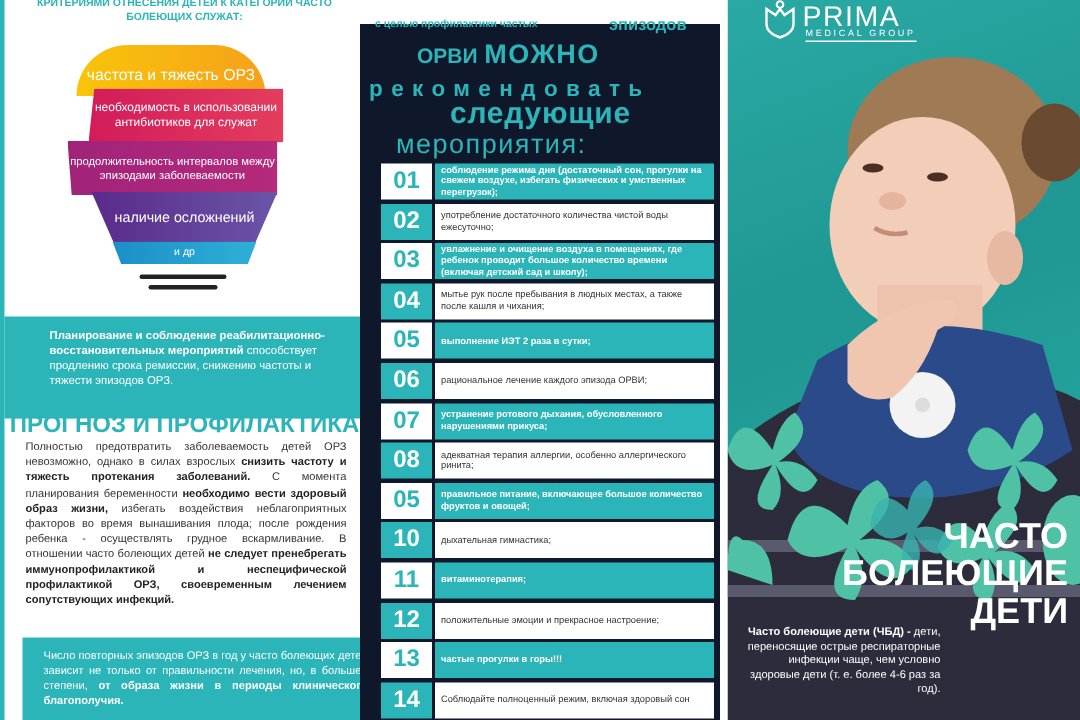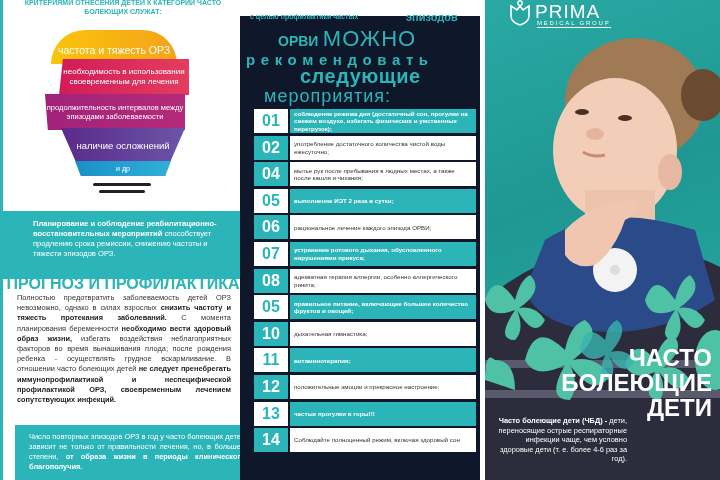--- a/index.html
+++ b/index.html
@@ -32,21 +32,21 @@
   .bottom-box { position: absolute; left: 12px; top: 425px; width: 240px; height: 55px; background: #2cb5b9; color: #fff; padding: 7px 10px 0 14px; font-size: 7.4px; line-height: 10px; text-align: justify; }
   .bottom-box b { font-weight: bold; }
 
   
   .panel-mid { position: absolute; left: 240px; top: 16px; width: 240px; height: 480px; background: #0f172a; }
   .mid-head { position: absolute; left: 0; top: 0; width: 240px; color: #2cb5b9; text-align: center; }
   .mh1 { position: absolute; left: 10px; top: -3px; font-size: 7px; font-weight: bold; white-space: nowrap; }
   .mh1b { position: absolute; left: 166px; top: -5px; font-size: 11px; font-weight: bold; white-space: nowrap; }
   .mh2 { position: absolute; left: 38px; top: 10px; white-space: nowrap; }
   .mh2 .s { font-size: 14px; font-weight: bold; }
-  .mh2 .b { font-size: 22px; font-weight: normal; letter-spacing: 1px; }
+  .mh2 .b { font-size: 18px; font-weight: bold; letter-spacing: 1px; }
   .mh3 { position: absolute; left: 6px; top: 35px; font-size: 15px; font-weight: bold; letter-spacing: 5.6px; white-space: nowrap; }
   .mh4 { position: absolute; left: 60px; top: 49px; font-size: 20px; font-weight: bold; letter-spacing: 0.5px; white-space: nowrap; }
   .mh5 { position: absolute; left: 24px; top: 70px; font-size: 18px; letter-spacing: 1px; white-space: nowrap; }
 
   .steps { position: absolute; left: 14px; top: 93px; width: 222px; }
   .step { position: relative; height: 26.6px; margin-bottom: 0; display: flex; }
   .step-num { width: 34px; height: 24px; display: flex; align-items: center; justify-content: center; font-size: 16px; font-weight: bold; }
   .step-text { flex: 1; height: 24px; margin-left: 2px; padding: 1px 4px; font-size: 6.2px; line-height: 7.6px; display: flex; align-items: center; }
   .step.odd .step-num { color: #2cb5b9; background: #fff; }
   .step.odd .step-text { background: #2cb5b9; color: #fff; font-weight: bold; }
@@ -68,21 +68,21 @@
   .desc b { font-weight: bold; }
 </style>
 </head>
 <body>
 
 <div class="panel-left">
   <div class="crit-title">Критериями отнесения детей к категории часто болеющих служат:</div>
 
   <div class="bulb">
     <div class="bulb-seg seg1">частота и тяжесть ОРЗ</div>
-    <div class="bulb-seg seg2">необходимость в использовании своевременным для лечения</div>
+    <div class="bulb-seg seg2">необходимость в использовании антибиотиков для служат</div>
     <div class="bulb-seg seg3">продолжительность интервалов между эпизодами заболеваемости</div>
     <div class="bulb-seg seg4">наличие осложнений</div>
     <div class="bulb-seg seg5">и др</div>
     <div class="bulb-line bl1"></div>
     <div class="bulb-line bl2"></div>
   </div>
 
   <div class="plan-box">
     <b>Планирование и соблюдение реабилитационно-восстановительных мероприятий</b><span> способствует продлению срока ремиссии, снижению частоты и тяжести эпизодов ОРЗ.</span>
   </div>
@@ -112,20 +112,24 @@
   </div>
 
   <div class="steps">
     <div class="step odd">
         <div class="step-num">01</div>
         <div class="step-text">соблюдение режима дня (достаточный сон, прогулки на свежем воздухе, избегать физических и умственных перегрузок);</div>
       </div>
     <div class="step even">
         <div class="step-num">02</div>
         <div class="step-text">употребление достаточного количества чистой воды ежесуточно;</div>
+      </div>
+    <div class="step odd">
+        <div class="step-num">03</div>
+        <div class="step-text">увлажнение и очищение воздуха в помещениях, где ребенок проводит большое количество времени (включая детский сад и школу);</div>
       </div>
     <div class="step even">
         <div class="step-num">04</div>
         <div class="step-text">мытье рук после пребывания в людных местах, а также после кашля и чихания;</div>
       </div>
     <div class="step odd">
         <div class="step-num">05</div>
         <div class="step-text">выполнение ИЭТ 2 раза в сутки;</div>
       </div>
     <div class="step even">

